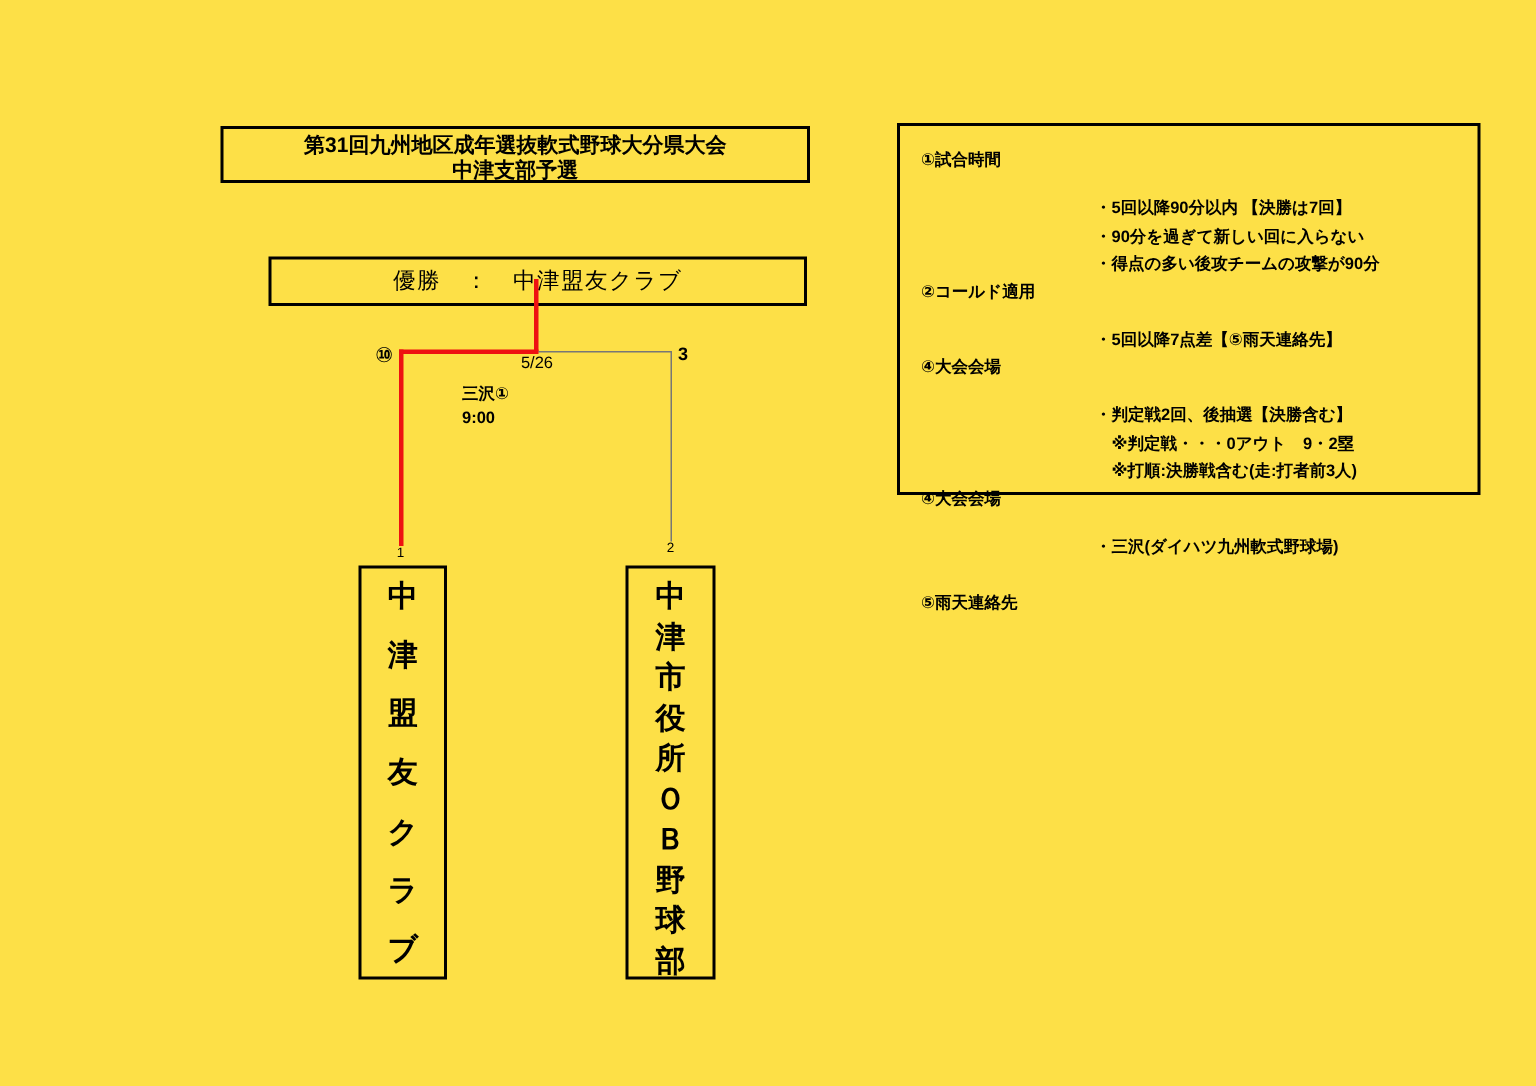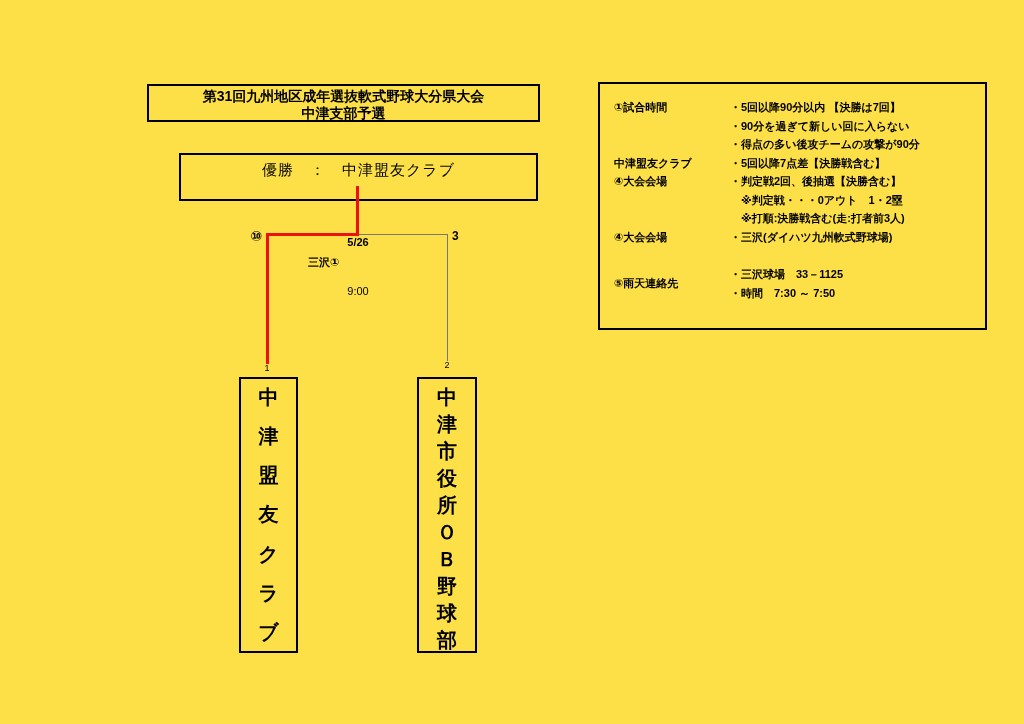--- a/index.html
+++ b/index.html
@@ -23,21 +23,21 @@
     border: 2px solid #000;
     text-align: center;
     font-weight: bold;
     font-size: 14px;
     line-height: 16.5px;
     padding-top: 2px;
   }
 
   
   .winner-box {
-    left: 179px; top: 153px; width: 359px; height: 48px;
+    left: 179px; top: 171px; width: 359px; height: 33px;
     border: 2px solid #000;
     text-align: center;
     font-size: 15px;
     line-height: 29px;
     letter-spacing: 1px;
   }
 
   
   .line { position: absolute; }
   .red-line { background: #ee1111; }
@@ -50,23 +50,23 @@
 
   .score-left {
     left: 238px; top: 228px; width: 24px;
     text-align: right;
     font-size: 14px; font-weight: bold;
   }
   .score-right {
     left: 452px; top: 229px;
     font-size: 12px; font-weight: bold;
   }
-  .match-date  { left: 308px; top: 236px; width: 100px; text-align: center; font-size: 11px; font-weight: bold; }
+  .match-date  { left: 308px; top: 236px; width: 100px; text-align: center; font-size: 11px; font-weight: normal; }
   .match-venue { left: 308px; top: 255px; width: 100px; text-align: left; font-size: 11px; font-weight: bold; }
-  .match-time  { left: 308px; top: 273px; width: 100px; text-align: center; font-size: 11px; font-weight: normal; margin-top: 12px; }
+  .match-time  { left: 308px; top: 273px; width: 100px; font-size: 11px; font-weight: bold; }
 
   .seed { font-size: 9px; text-align: center; width: 20px; }
   .seed-1 { left: 257px; top: 363px; }
   .seed-2 { left: 437px; top: 360px; }
 
   
   .team-box {
     border: 2px solid #000;
     top: 377px; height: 276px;
   }
@@ -84,21 +84,21 @@
   .info-box {
     left: 598px; top: 82px; width: 389px; height: 248px;
     border: 2px solid #000;
     padding: 14px 6px 0 14px;
     font-size: 11px;
     font-weight: bold;
   }
   .info-row { display: flex; }
   .info-row.gap-before { margin-top: 19px; align-items: center; }
   .info-label { width: 116px; flex-shrink: 0; line-height: 18.5px; }
-  .info-lines { flex: 1; }
+  .info-lines { flex: 1; margin-top: 32px; }
   .info-lines div { line-height: 18.5px; white-space: nowrap; }
 </style>
 </head>
 <body>
 
 <div class="page">
 
   <div class="abs title-box">
     <div>第31回九州地区成年選抜軟式野球大分県大会</div>
     <div>中津支部予選</div>
@@ -153,41 +153,37 @@
   <div class="abs info-box">
     <div class="info-row">
       <div class="info-label">①試合時間</div>
       <div class="info-lines">
         <div>・5回以降90分以内 【決勝は7回】</div>
         <div>・90分を過ぎて新しい回に入らない</div>
         <div>・得点の多い後攻チームの攻撃が90分</div>
       </div>
     </div>
     <div class="info-row">
-      <div class="info-label">中津盟友クラブ</div>
+      <div class="info-label">②コールド適用</div>
       <div class="info-lines">
-        <div>・5回以降7点差【決勝戦含む】</div>
+        <div>・5回以降7点差【⑤雨天連絡先】</div>
       </div>
     </div>
     <div class="info-row">
       <div class="info-label">④大会会場</div>
       <div class="info-lines">
         <div>・判定戦2回、後抽選【決勝含む】</div>
-        <div>　※判定戦・・・0アウト　1・2塁</div>
+        <div>　※判定戦・・・0アウト　9・2塁</div>
         <div>　※打順:決勝戦含む(走:打者前3人)</div>
       </div>
     </div>
     <div class="info-row">
       <div class="info-label">④大会会場</div>
       <div class="info-lines">
         <div>・三沢(ダイハツ九州軟式野球場)</div>
       </div>
     </div>
     <div class="info-row gap-before">
       <div class="info-label">⑤雨天連絡先</div>
-      <div class="info-lines">
-        <div>・三沢球場　33－1125</div>
-        <div>・時間　7:30 ～ 7:50</div>
-      </div>
     </div>
   </div>
 
 </div>
 
 </body></html>

